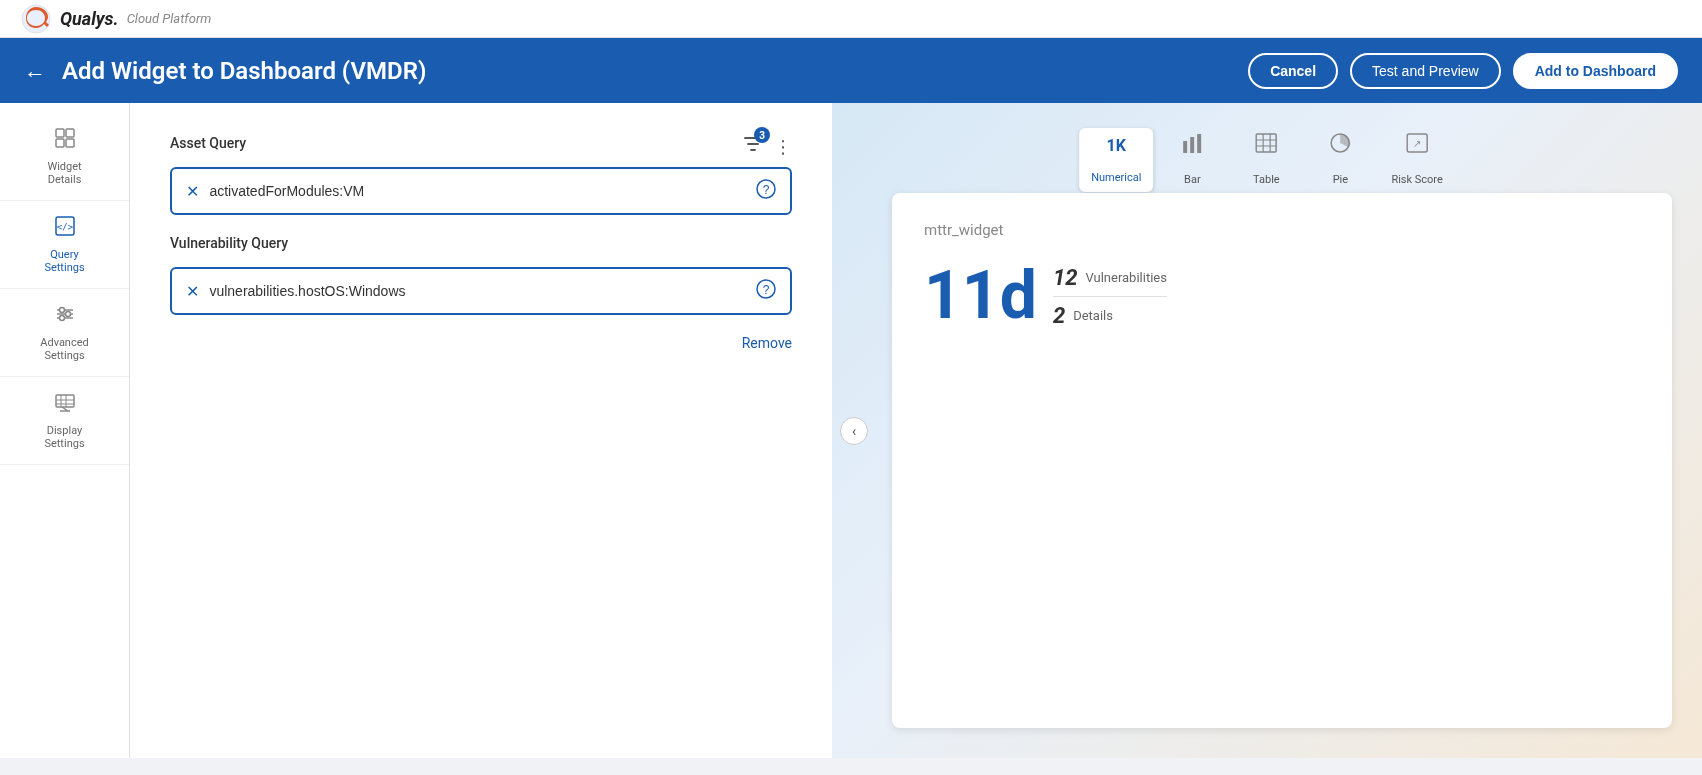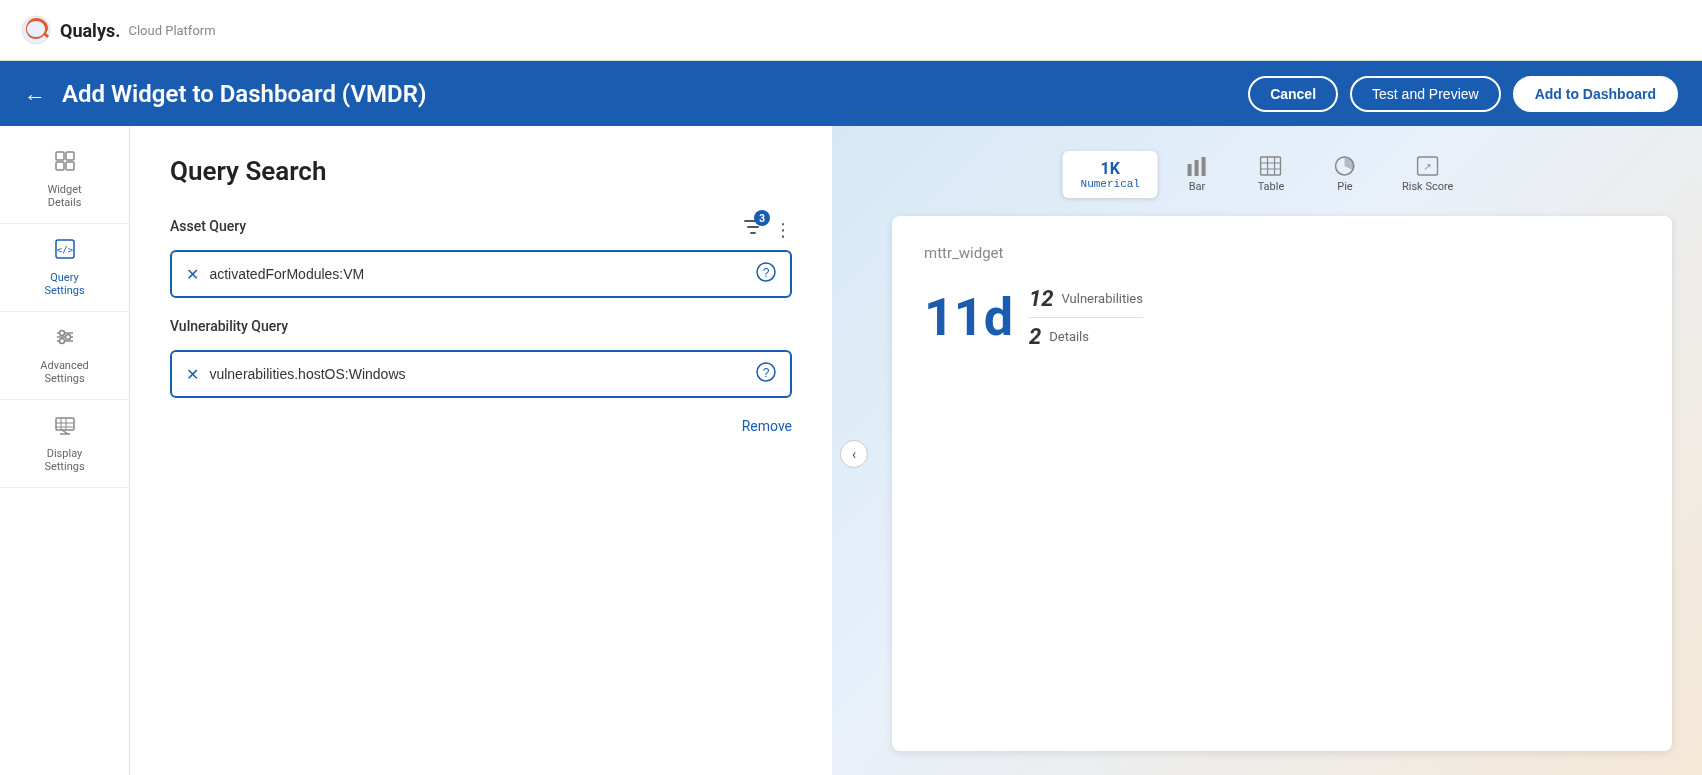--- a/index.html
+++ b/index.html
@@ -2,24 +2,25 @@
 <html><head>
   <meta charset="utf-8">
   <style>
     * { box-sizing: border-box; margin: 0; padding: 0; }
     body { font-family: -apple-system, BlinkMacSystemFont, 'Segoe UI', Roboto, sans-serif; background: #f0f2f5; height: 775px; overflow: hidden; }
 
     
     .top-nav {
       background: #fff;
       border-bottom: 1px solid #e0e0e0;
-      height: 61px;
+      height: 38px;
       display: flex;
       align-items: center;
       padding: 0 20px;
+      font-style: italic;
     }
     .logo-area {
       display: flex;
       align-items: center;
       gap: 8px;
     }
     .logo-icon {
       width: 32px;
       height: 32px;
     }
@@ -246,24 +247,24 @@
       position: absolute;
       top: 22px;
       left: 50%;
       transform: translateX(-50%);
       background: transparent;
     }
     .chart-type-item {
       display: flex;
       flex-direction: column;
       align-items: center;
-      padding: 8px 18px;
+      padding: 8px 12px;
       cursor: pointer;
       border-radius: 6px;
-      gap: 0;
+      gap: 16px;
       font-size: 12px;
       color: #555;
       min-width: 70px;
     }
     .chart-type-item.active {
       background: #fff;
       color: #1a5db0;
       box-shadow: 0 1px 4px rgba(0,0,0,0.15);
     }
     .chart-type-item .ct-icon {
@@ -281,21 +282,21 @@
       right: 30px;
       bottom: 30px;
       box-shadow: 0 2px 8px rgba(0,0,0,0.1);
     }
     .widget-name {
       font-size: 15px;
       color: #888;
       margin-bottom: 24px;
     }
     .widget-main-value {
-      font-size: 52px;
+      font-size: 66px;
       font-weight: 700;
       color: #1a5db0;
       line-height: 1;
       display: inline-block;
     }
     .widget-stats {
       display: inline-flex;
       flex-direction: column;
       margin-left: 16px;
       vertical-align: middle;
@@ -399,21 +400,20 @@
           <line x1="8" y1="16" x2="14" y2="20" stroke="#888" stroke-width="1.5"></line>
           <line x1="6" y1="20" x2="16" y2="20" stroke="#888" stroke-width="1.5"></line>
         </svg>
       </span>
       <span style="font-size:11px;color:#666;text-align:center;">Display<br>Settings</span>
     </div>
 
   </div>
 
   <div class="content-area">
-    <h1 class="content-title">Query Search</h1>
 
     <div class="query-header">
       <span class="query-label">Asset Query</span>
       <div class="query-header-icons">
         <div class="filter-badge">
           <svg width="22" height="22" viewBox="0 0 22 22" fill="none">
             <path d="M3 5h16M6 11h10M9 17h4" stroke="#555" stroke-width="1.8" stroke-linecap="round"></path>
           </svg>
           <span class="badge">3</span>
         </div>
@@ -453,21 +453,21 @@
   <div class="preview-panel">
 
     <div class="collapse-btn">
       <span>‹</span>
     </div>
 
     <div class="chart-type-selector">
 
       <div class="chart-type-item active">
         <span class="ct-icon" style="font-size:16px;font-weight:700;color:#1a5db0;">1K</span>
-        <span style="font-size:11px;color:#1a5db0;font-family:Liberation Mono, monospace;">Numerical</span>
+        <span style="font-size:11px;color:#1a5db0;">Numerical</span>
       </div>
 
       <div class="chart-type-item">
         <span class="ct-icon">
           <svg width="22" height="20" viewBox="0 0 22 20" fill="none">
             <rect x="2" y="8" width="4" height="12" fill="#888"></rect>
             <rect x="9" y="4" width="4" height="16" fill="#888"></rect>
             <rect x="16" y="1" width="4" height="19" fill="#888"></rect>
           </svg>
         </span>

